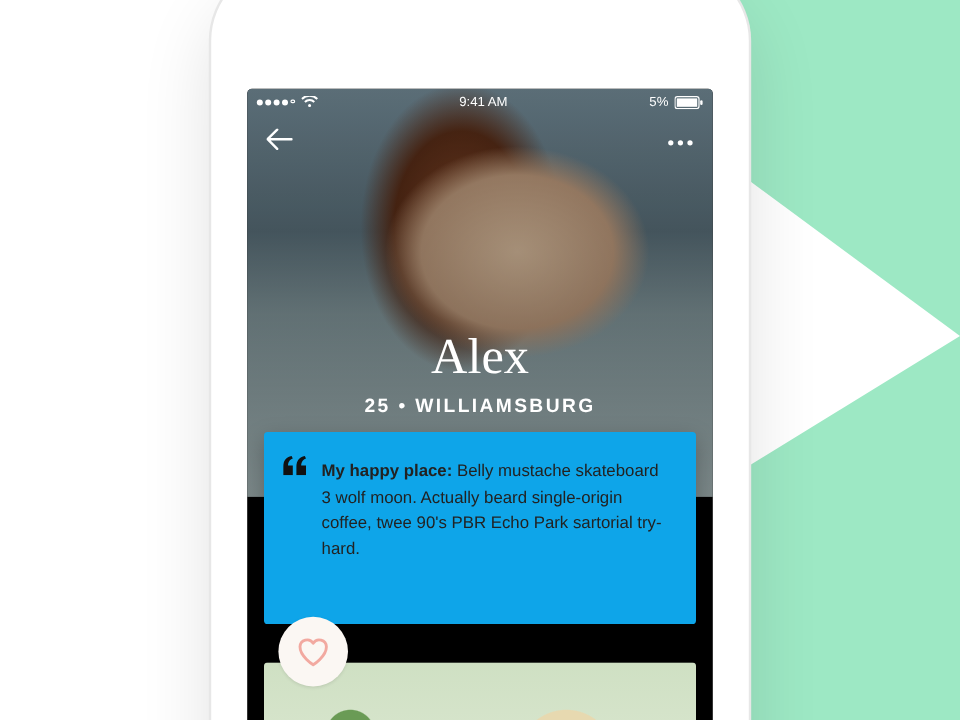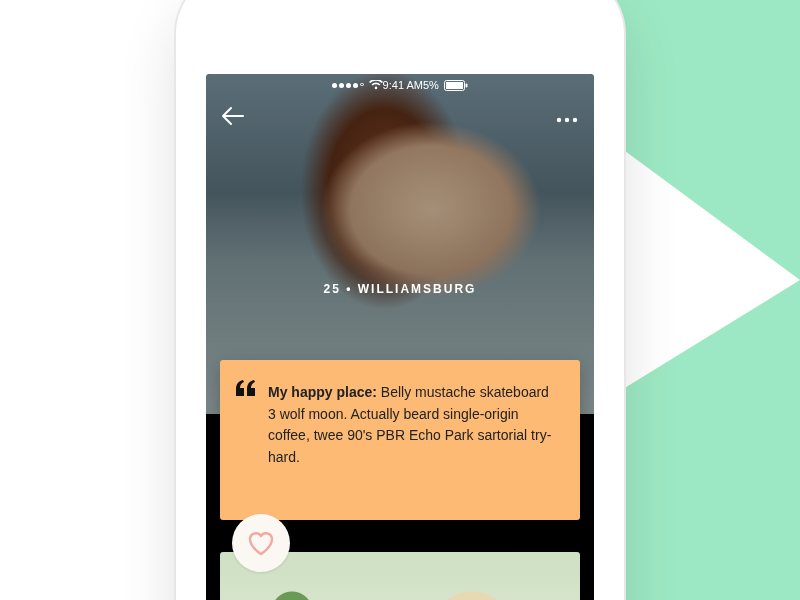--- a/index.html
+++ b/index.html
@@ -29,42 +29,42 @@
   .hero {
     position: absolute; inset: 0; height: 340px;
     background:
       linear-gradient(rgba(0,0,0,0.25), rgba(0,0,0,0.35)),
       radial-gradient(ellipse 200px 160px at 58% 40%, #e8c9a8 0%, #caa484 40%, transparent 55%),
       radial-gradient(ellipse 140px 200px at 46% 34%, #8a4a2a 0%, #5e2f18 40%, transparent 60%),
       linear-gradient(180deg, #79929f 0%, #5f7681 35%, #8ba1a6 55%, #bccfd0 100%);
   }
   .statusbar {
     position: absolute; top: 0; left: 0; right: 0; height: 22px;
-    display: flex; align-items: center; justify-content: center;
+    display: flex; align-items: center; justify-content: space-between;
     padding: 0 8px; color: #fff; font-size: 11px; z-index: 3;
   }
   .sb-left, .sb-right { display: flex; align-items: center; gap: 5px; }
   .dots { display: flex; gap: 2px; }
   .dot { width: 5px; height: 5px; border-radius: 50%; background: #fff; }
   .dot.hollow { background: transparent; border: 1px solid #fff; width:3.5px;height:3.5px;}
   .wifi svg, .batt svg { display: block; }
   .navbar {
     position: absolute; top: 26px; left: 0; right: 0; height: 36px;
     display: flex; align-items: center; justify-content: space-between;
     padding: 0 16px; z-index: 3; color: #fff;
   }
   .name {
     position: absolute; top: 200px; left: 0; right: 0; text-align: center;
     color: #fff; z-index: 2;
   }
   .name h1 { font-family: Georgia, 'Times New Roman', serif; font-weight: 400; font-size: 42px; }
-  .meta { margin-top: 8px; font-size: 12px; letter-spacing: 2px; font-weight: 600; }
+  .meta { margin-top: 8px; font-size: 16px; letter-spacing: 2px; font-weight: 600; }
   .card {
     position: absolute; top: 286px; left: 14px; right: 14px; min-height: 160px;
-    background: #fdba74; border-radius: 3px; box-shadow: 0 6px 18px rgba(0,0,0,0.25);
+    background: #0ea5e9; border-radius: 3px; box-shadow: 0 6px 18px rgba(0,0,0,0.25);
     padding: 22px 22px 22px 48px; z-index: 4;
   }
   .card .qmark {
     position: absolute; left: 16px; top: 20px; color: #111;
   }
   .card p { font-size: 14px; line-height: 1.55; color: #222; }
   .card .label { font-weight: 700; }
   .heart {
     position: absolute; left: 26px; top: 440px; width: 58px; height: 58px;
     background: #fbf7f3; border-radius: 50%; z-index: 5;
@@ -128,20 +128,21 @@
       <span>
         <svg width="22" height="6" viewBox="0 0 22 6">
             <circle cx="3" cy="3" r="2.2" fill="#fff"></circle>
             <circle cx="11" cy="3" r="2.2" fill="#fff"></circle>
             <circle cx="19" cy="3" r="2.2" fill="#fff"></circle>
           </svg>
       </span>
     </div>
 
     <div class="name">
+      <h1>Alex</h1>
       <div class="meta">
         <span>25</span>
         <span>•</span>
         <span>WILLIAMSBURG</span>
       </div>
     </div>
 
     <div class="card">
       <span class="qmark">
         <svg width="20" height="16" viewBox="0 0 20 16">

